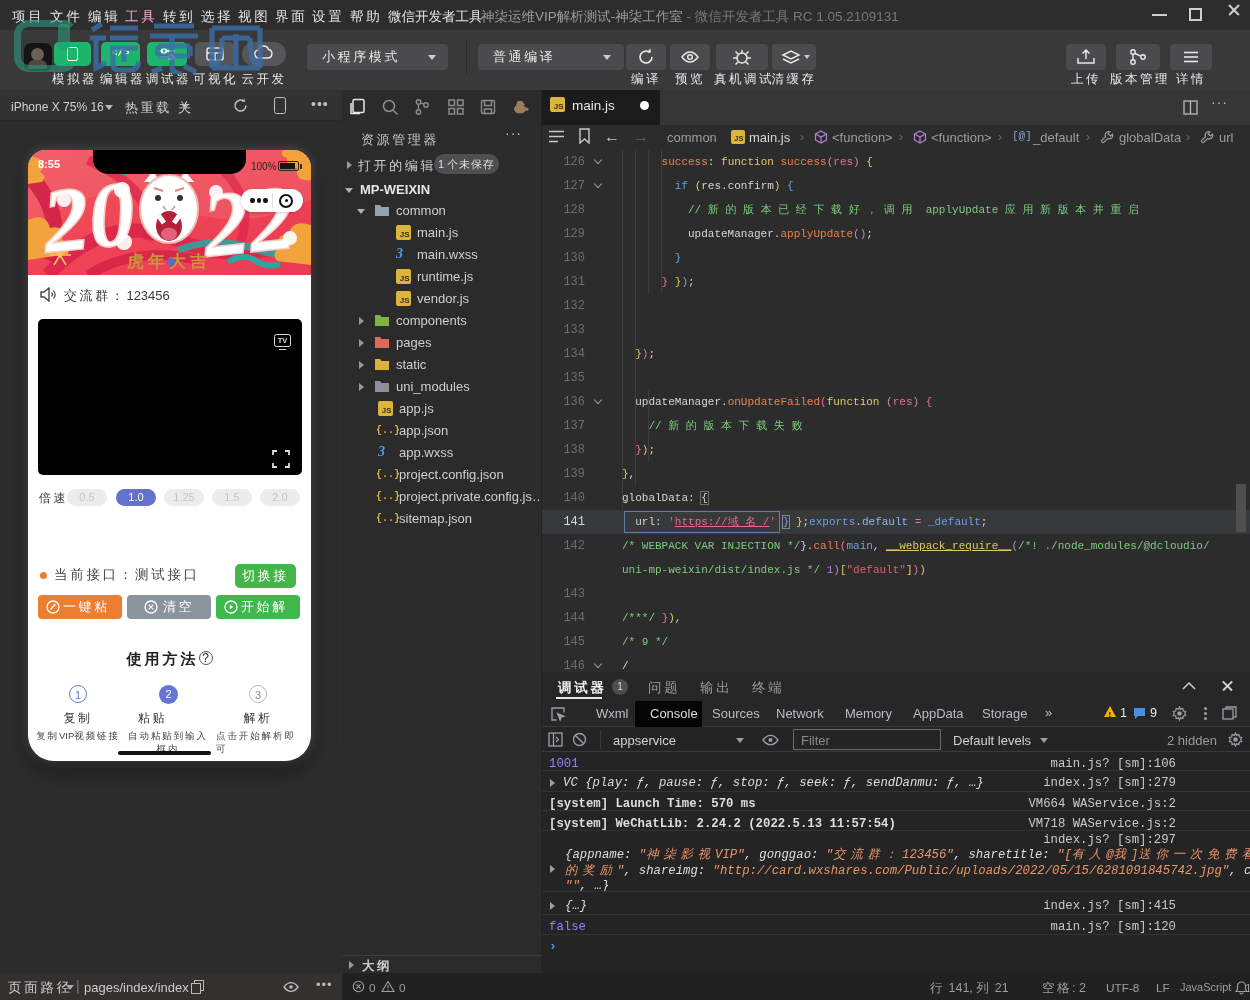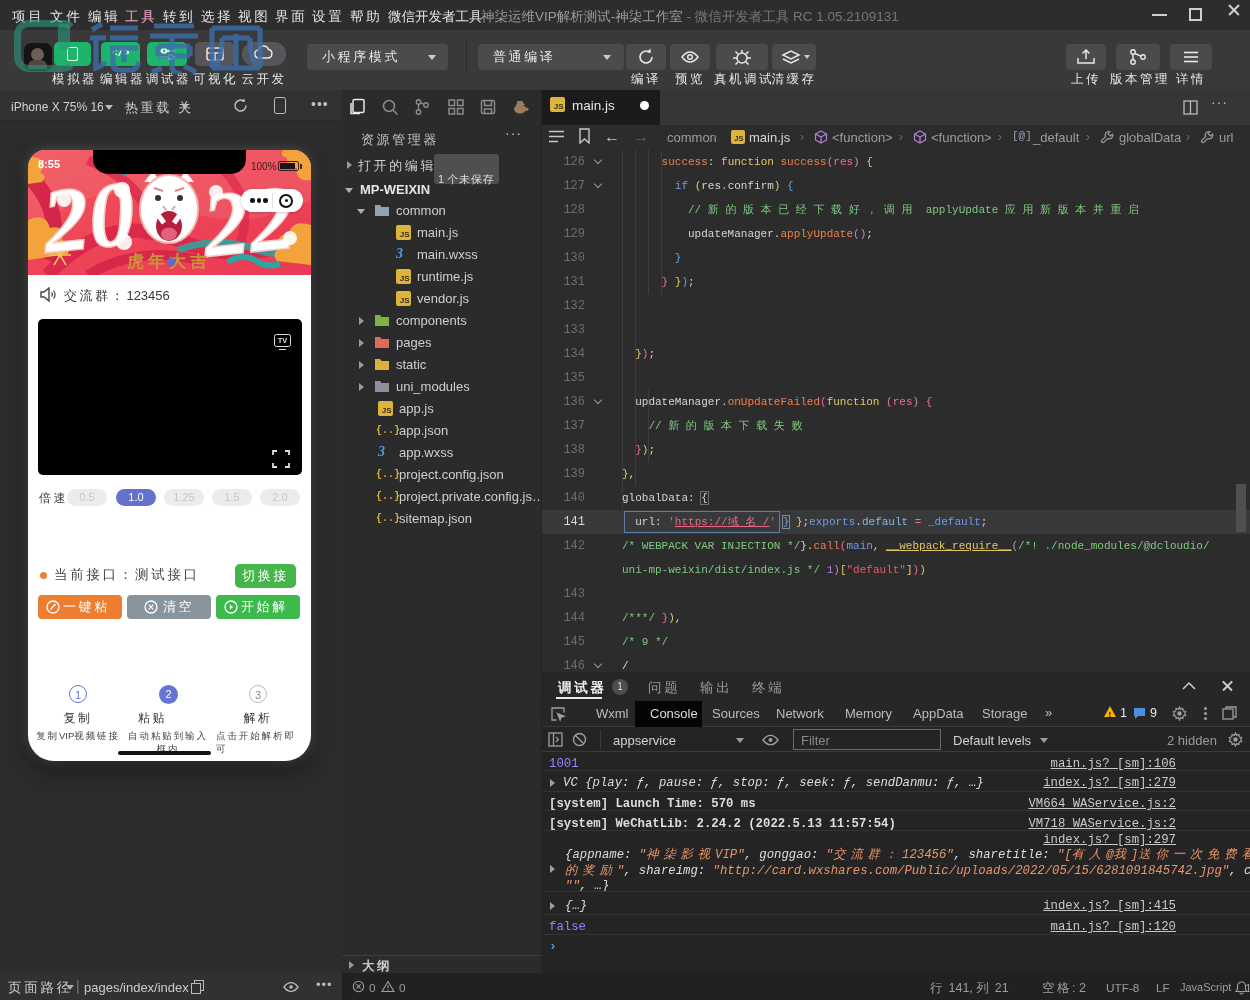--- a/index.html
+++ b/index.html
@@ -7,21 +7,21 @@
 .k{letter-spacing:.6em}
 .k2{letter-spacing:.4em}
 svg{display:block}
 .lbl{position:absolute;font-size:12.5px;color:#e8e8e8;text-align:center;white-space:nowrap}
 .tbtn{position:absolute;top:44px;height:26px;background:#4b4b4d;border-radius:4px}
 .mono{font-family:"Liberation Mono",monospace}
 .cl{position:absolute;left:622px;font:11px/24px "Liberation Mono",monospace;white-space:pre;color:#d6d6cf}
 .ln{position:absolute;left:538px;width:47px;text-align:right;font:12px/24px "Liberation Mono",monospace;color:#6d6d6d}
 .y{color:#e2c766}.p{color:#f16a9c}.b{color:#6e9fe8}.v{color:#c586c0}.o{color:#ee8147}.g{color:#7ecb7e}.q{color:#e25f6b}.n{color:#b180d7}
 .crow{position:absolute;left:549px;font:12.3px/15px "Liberation Mono",monospace;color:#dededa;white-space:pre}
-.clink{position:absolute;font:12.3px/15px "Liberation Mono",monospace;color:#c9c9c9;text-decoration:underline;white-space:nowrap}
+.clink{position:absolute;font:12.3px/15px "Liberation Mono",monospace;color:#c9c9c9;white-space:nowrap}
 .csep{position:absolute;left:542px;width:708px;height:1px;background:#333333}
 .trow{position:absolute;left:342px;width:200px;height:22px;font-size:13px;color:#cfcfcf;white-space:nowrap}
 .trow span.t{position:absolute;top:3px}
 .td{display:block;width:0;height:0;border-left:4px solid transparent;border-right:4px solid transparent;border-top:5px solid #b0b0b0}
 .tr{display:block;width:0;height:0;border-top:4px solid transparent;border-bottom:4px solid transparent;border-left:5px solid #9a9a9a}
 .fold{position:absolute;width:6px;height:6px;border-right:1.6px solid #9a9a9a;border-bottom:1.6px solid #9a9a9a;transform:rotate(45deg)}
 </style></head>
 <body>
 
 <div class="a" style="left:0;top:0;width:1250px;height:30px;background:#2d2d2d"></div>
@@ -302,20 +302,21 @@
         <path d="M4.7 4.7l4.6 4.6M9.3 4.7l-4.6 4.6" stroke="#fff" stroke-width="1.2"></path>
       </svg>
     <span style="margin-left:36px" class="c">清空</span></div>
   <div class="a" style="left:188px;top:445px;width:84px;height:24px;background:#3eb94c;border-radius:4px;color:#fff;font-size:13px;line-height:24px">
     <svg class="a" style="left:8px;top:5px" width="14" height="14" viewBox="0 0 14 14">
         <circle cx="7" cy="7" r="6" fill="none" stroke="#fff" stroke-width="1.3"></circle>
         <path d="M5.8 4.6l3.4 2.4-3.4 2.4z" fill="#fff"></path>
       </svg>
     <span style="margin-left:25px" class="c">开始解析</span></div>
 
+  <div class="a" style="left:0;top:500px;width:283px;text-align:center;font-size:15px;font-weight:bold;color:#222"><span class="c">使用方法</span><span style="font-weight:normal;font-size:12px;border:1.2px solid #555;border-radius:50%;width:14px;height:14px;display:inline-block;line-height:13px;vertical-align:2px">?</span></div>
 
   <div class="a" style="left:41px;top:535px;width:18px;height:18px;border:1.3px solid #6674d4;border-radius:50%;color:#6674d4;font-size:11px;text-align:center;line-height:18px">1</div>
   <div class="a" style="left:131px;top:535px;width:19px;height:19px;background:#6674d4;border-radius:50%;color:#fff;font-size:11px;text-align:center;line-height:19px">2</div>
   <div class="a" style="left:221px;top:535px;width:18px;height:18px;border:1.3px solid #bbb;border-radius:50%;color:#888;font-size:11px;text-align:center;line-height:18px">3</div>
   <div class="a" style="left:20px;top:560px;width:60px;text-align:center;font-size:12px;color:#333"><span class="c">复制</span></div>
   <div class="a" style="left:110px;top:560px;width:60px;text-align:left;font-size:12px;color:#333"><span class="c">粘贴</span></div>
   <div class="a" style="left:200px;top:560px;width:60px;text-align:center;font-size:12px;color:#333"><span class="c">解析</span></div>
   <div class="a" style="left:5px;top:580px;width:90px;text-align:center;font-size:9.5px;color:#444"><span class="c">复制</span>VIP<span class="c">视频链接</span></div>
   <div class="a" style="left:95px;top:580px;width:90px;text-align:center;font-size:9.5px;color:#444"><span class="c">自动粘贴到输入框内</span></div>
   <div class="a" style="left:188px;top:580px;width:90px;font-size:9.5px;color:#444"><span class="c">点击开始解析即可</span></div>
@@ -367,21 +368,21 @@
       <path d="M5 6q1-3 4-3 4 0 5 3z"></path>
       <rect x="6" y="2" width="6" height="2.5" rx="1"></rect>
     </g>
   </svg>
 
 <div class="a" style="left:361px;top:131px;font-size:13px;color:#c5c5c5"><span class="c">资源管理器</span></div>
 <div class="a" style="left:505px;top:125px;font-size:14px;color:#c5c5c5;letter-spacing:1px">···</div>
 
 <div class="a tr" style="left:347px;top:161px"></div>
 <div class="a" style="left:358px;top:157px;font-size:13px;color:#cfcfcf"><span class="c">打开的编辑器</span></div>
-<div class="a" style="left:434px;top:154px;height:20px;background:#4f4f52;border-radius:3px;padding:15px 4px;font-size:11px;color:#ddd;line-height:20px">1 <span style="letter-spacing:.08em">个未保存</span></div>
+<div class="a" style="left:434px;top:154px;height:20px;background:#4f4f52;border-radius:10px;padding:0 4px;font-size:11px;color:#ddd;line-height:20px">1 <span style="letter-spacing:.08em">个未保存</span></div>
 <div class="a td" style="left:345px;top:188px"></div>
 <div class="a" style="left:360px;top:182px;font-size:13px;font-weight:bold;color:#e6e6e6">MP-WEIXIN</div>
 <div class="trow" style="top:200px">
     <span class="a td" style="left:15px;top:9px"></span>
     <svg style="position:absolute;left:32px;top:4px" width="16" height="13" viewBox="0 0 16 13">
       <path d="M1 1h5l1.5 2H15v9H1z" fill="#90a4ae"></path>
     </svg>
     <span class="t" style="left:54px">common</span>
   </div>
 <div class="trow" style="top:222px">

